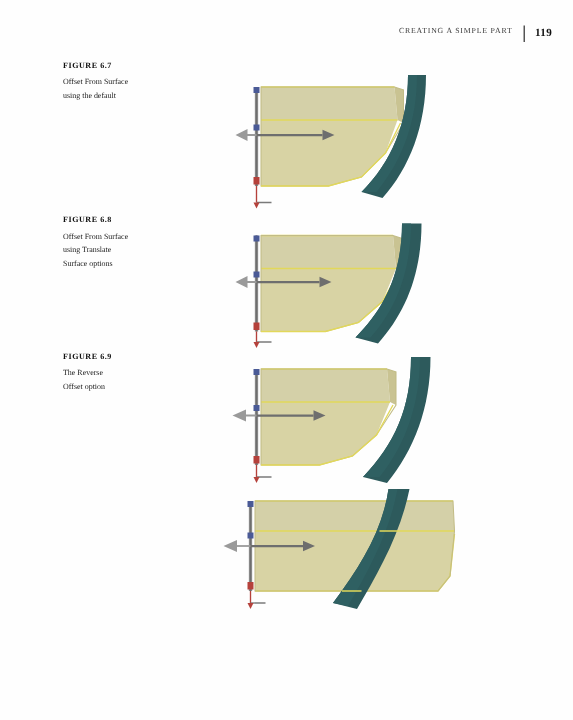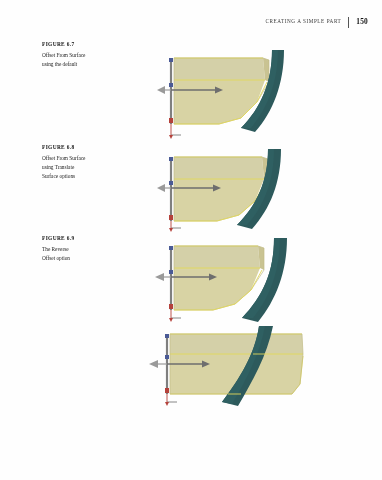--- a/index.html
+++ b/index.html
@@ -96,21 +96,21 @@
   
 </style>
 </head>
 <body>
 
 <div class="page">
 
   <div class="running-head">
     <span class="running-head-text">CREATING A SIMPLE PART</span>
     <span class="head-rule"></span>
-    <span class="folio">150</span>
+    <span class="folio">119</span>
   </div>
 
   <div class="figure-block" style="top:40px;">
     <div class="caption" style="top:2px;">
       <div class="caption-label">Figure 6.7</div>
       <div class="caption-text">
         <div>Offset From Surface</div>
         <div>using the default</div>
       </div>
     </div>

